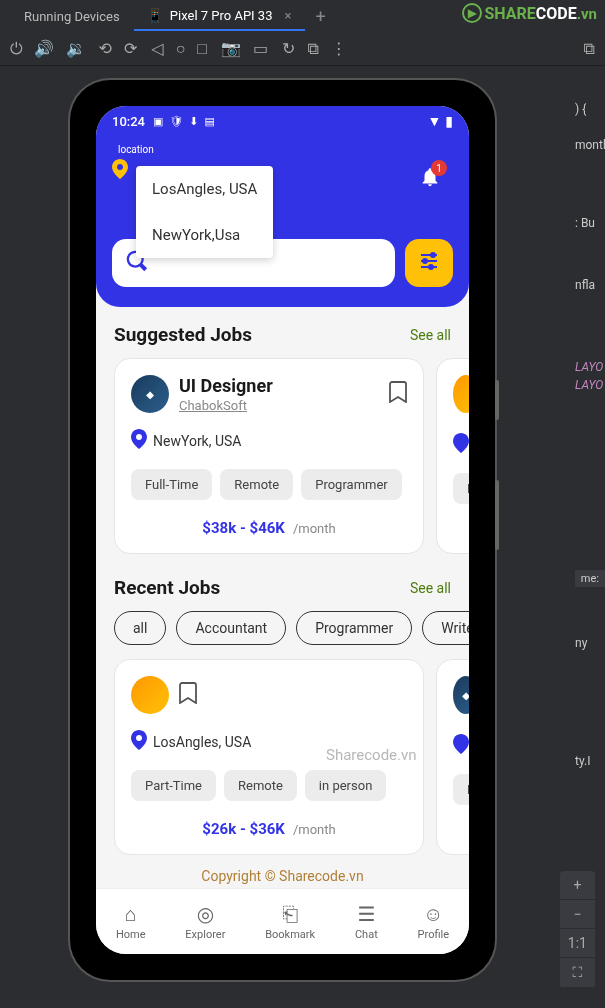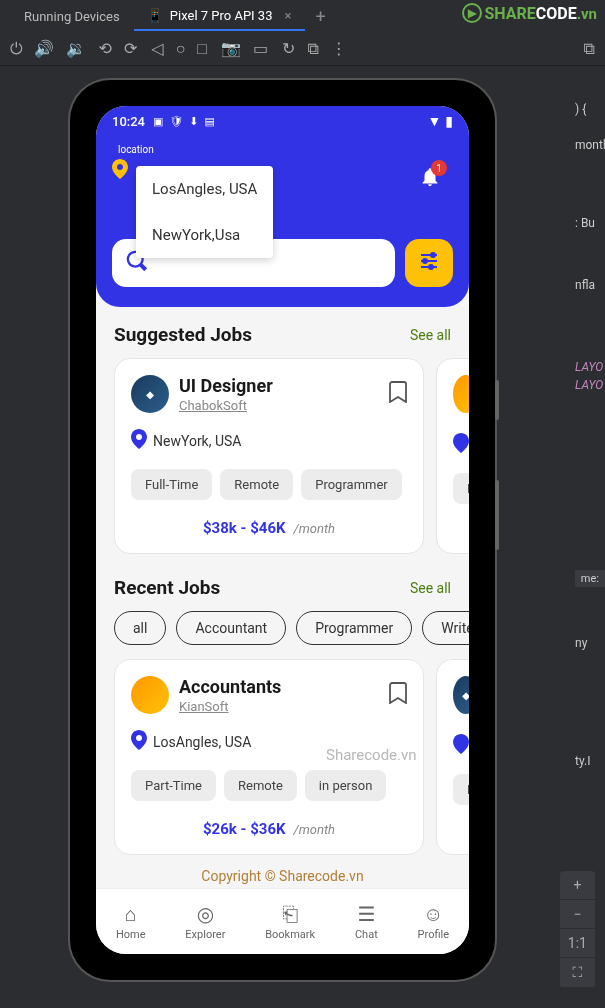--- a/index.html
+++ b/index.html
@@ -71,21 +71,21 @@
     .job-title { font-weight: 700; font-size: 18px; color: #1a1a1a; }
     .job-company { font-size: 13px; color: #888; margin-top: 2px; text-decoration: underline; }
     .bookmark-icon { color: #555; font-size: 20px; }
     .job-loc-row { display: flex; align-items: center; gap: 6px; margin-top: 16px; }
     .loc-pin-blue { color: #3333e6; font-size: 18px; }
     .job-loc-text { color: #333; font-size: 14px; }
     .job-tags { display: flex; gap: 8px; margin-top: 16px; }
     .job-tag { background: #ececec; color: #444; padding: 8px 14px; border-radius: 8px; font-size: 13px; }
     .job-salary-row { margin-top: 18px; text-align: center; }
     .salary { color: #3333e6; font-weight: 700; font-size: 15px; }
-    .salary-period { color: #888; font-size: 13px; margin-left: 4px; font-style: italic; }
+    .salary-period { color: #888; font-size: 13px; margin-left: 4px; }
     
     
     .filter-chips { display: flex; gap: 10px; padding: 0 18px; overflow: hidden; }
     .chip { border: 1px solid #333; border-radius: 20px; padding: 8px 18px; font-size: 14px; color: #333; white-space: nowrap; }
     
     
     .bottom-nav { position: absolute; bottom: 0; left: 0; right: 0; background: #fff; height: 66px; display: flex; justify-content: space-around; align-items: center; border-top: 1px solid #eee; }
     .nav-item { display: flex; flex-direction: column; align-items: center; gap: 2px; color: #666; font-size: 11px; }
     .nav-icon { font-size: 20px; }
     
@@ -296,24 +296,20 @@
     <div class="filter-chips">
       <span class="chip">all</span>
       <span class="chip">Accountant</span>
       <span class="chip">Programmer</span>
       <span class="chip">Write</span>
     </div>
     <div class="card-scroll" style="margin-top:14px">
       <div class="job-card">
         <div class="job-card-top">
           <div class="company-logo logo-orange"></div>
-          <div class="job-info">
-            <div class="job-title">Accountants</div>
-            <div class="job-company">KianSoft</div>
-          </div>
           <span class="bookmark-icon">
             <svg width="18" height="22" viewBox="0 0 18 22">
                 <path fill="none" stroke="#555" stroke-width="1.8" d="M3 1h12c1 0 2 1 2 2v18l-8-5-8 5V3c0-1 1-2 2-2z"></path>
               </svg>
           </span>
         </div>
         <div class="job-loc-row">
           <span class="loc-pin-blue">
             <svg width="16" height="20" viewBox="0 0 16 20">
                 <path fill="#3333e6" d="M8 0C3.6 0 0 3.6 0 8c0 6 8 12 8 12s8-6 8-12c0-4.4-3.6-8-8-8zm0 11c-1.7 0-3-1.3-3-3s1.3-3 3-3 3 1.3 3 3-1.3 3-3 3z"></path>

